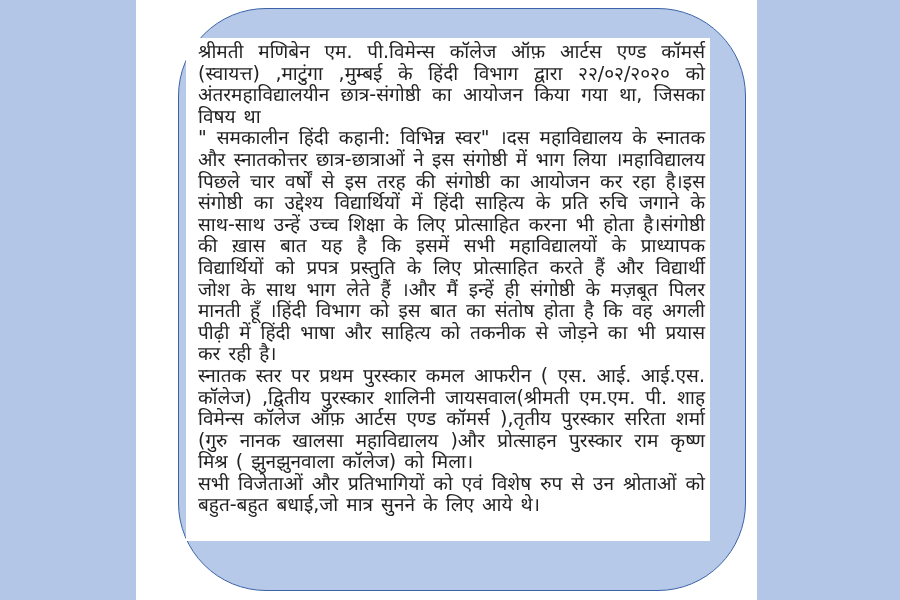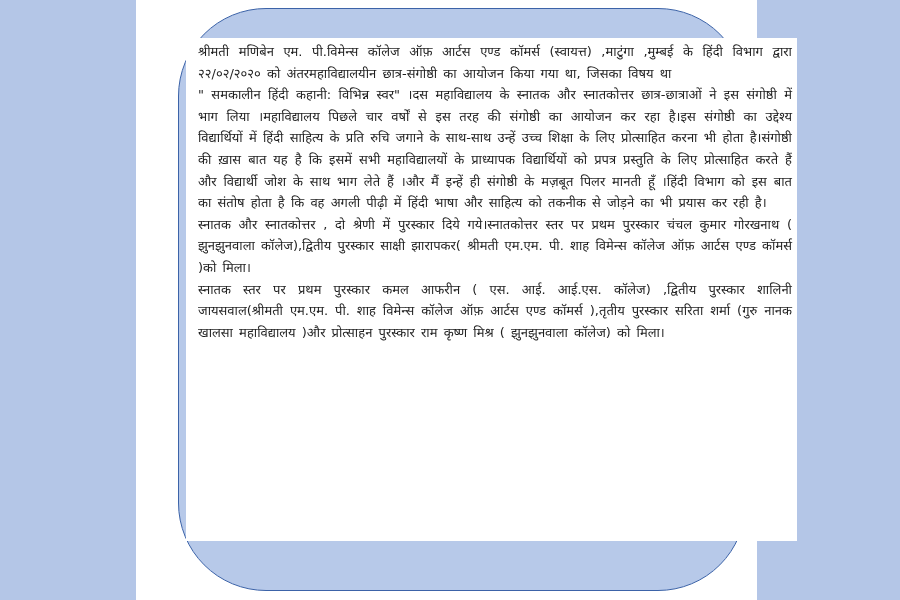--- a/index.html
+++ b/index.html
@@ -27,45 +27,45 @@
     height: 583px;
     box-sizing: border-box;
     background: #b7c9e9;
     border: 1.5px solid #3c63a8;
     border-radius: 88px;
   }
   .textbox {
     position: absolute;
     left: 186px;
     top: 38px;
-    width: 611px;
+    width: 524px;
     height: 503px;
     box-sizing: border-box;
     background: #ffffff;
     padding: 3px 5px 3px 12px;
     overflow: hidden;
     color: #1f1f1f;
-    font-size: 13px;
+    font-size: 19px;
     line-height: 21.6px;
     text-align: justify;
     word-spacing: 2px;
   }
   .textbox p { margin: 0; }
 </style>
 </head>
 <body>
 
 <div class="stage">
 
   <div class="side-panel left"></div>
 
   <div class="side-panel right"></div>
 
   <div class="card"></div>
 
   <div class="textbox">
     <p>श्रीमती मणिबेन एम. पी.विमेन्स कॉलेज ऑफ़ आर्टस एण्ड कॉमर्स (स्वायत्त) ,माटुंगा ,मुम्बई के हिंदी विभाग द्वारा २२/०२/२०२० को अंतरमहाविद्यालयीन छात्र-संगोष्ठी का आयोजन किया गया था, जिसका विषय था</p>
     <p>" समकालीन हिंदी कहानी: विभिन्न स्वर" ।दस महाविद्यालय के स्नातक और स्नातकोत्तर छात्र-छात्राओं ने इस संगोष्ठी में भाग लिया ।महाविद्यालय पिछले चार वर्षों से इस तरह की संगोष्ठी का आयोजन कर रहा है।इस संगोष्ठी का उद्देश्य विद्यार्थियों में हिंदी साहित्य के प्रति रुचि जगाने के साथ-साथ उन्हें उच्च शिक्षा के लिए प्रोत्साहित करना भी होता है।संगोष्ठी की ख़ास बात यह है कि इसमें सभी महाविद्यालयों के प्राध्यापक विद्यार्थियों को प्रपत्र प्रस्तुति के लिए प्रोत्साहित करते हैं और विद्यार्थी जोश के साथ भाग लेते हैं ।और मैं इन्हें ही संगोष्ठी के मज़बूत पिलर मानती हूँ ।हिंदी विभाग को इस बात का संतोष होता है कि वह अगली पीढ़ी में हिंदी भाषा और साहित्य को तकनीक से जोड़ने का भी प्रयास कर रही है।</p>
-    <p>स्नातक और स्नातकोत्तर , दो श्रेणी में पुरस्कार दिये गये।स्नातकोत्तर स्तर पर प्रथम पुरस्कार चंचल कुमार गोरखनाथ ( झुनझुनवाला कॉलेज),द्वितीय पुरस्कार साक्षी झारापकर( श्रीमती एम.एम. पी. शाह विमेन्स कॉलेज ऑफ़ आर्टस एण्ड कॉमर्स )को मिला।</p>
     <p>स्नातक स्तर पर प्रथम पुरस्कार कमल आफरीन ( एस. आई. आई.एस. कॉलेज) ,द्वितीय पुरस्कार शालिनी जायसवाल(श्रीमती एम.एम. पी. शाह विमेन्स कॉलेज ऑफ़ आर्टस एण्ड कॉमर्स ),तृतीय पुरस्कार सरिता शर्मा (गुरु नानक खालसा महाविद्यालय )और प्रोत्साहन पुरस्कार राम कृष्ण मिश्र ( झुनझुनवाला कॉलेज) को मिला।</p>
+    <p>सभी विजेताओं और प्रतिभागियों को एवं विशेष रुप से उन श्रोताओं को बहुत-बहुत बधाई,जो मात्र सुनने के लिए आये थे।</p>
   </div>
 
 </div>
 
 </body></html>

